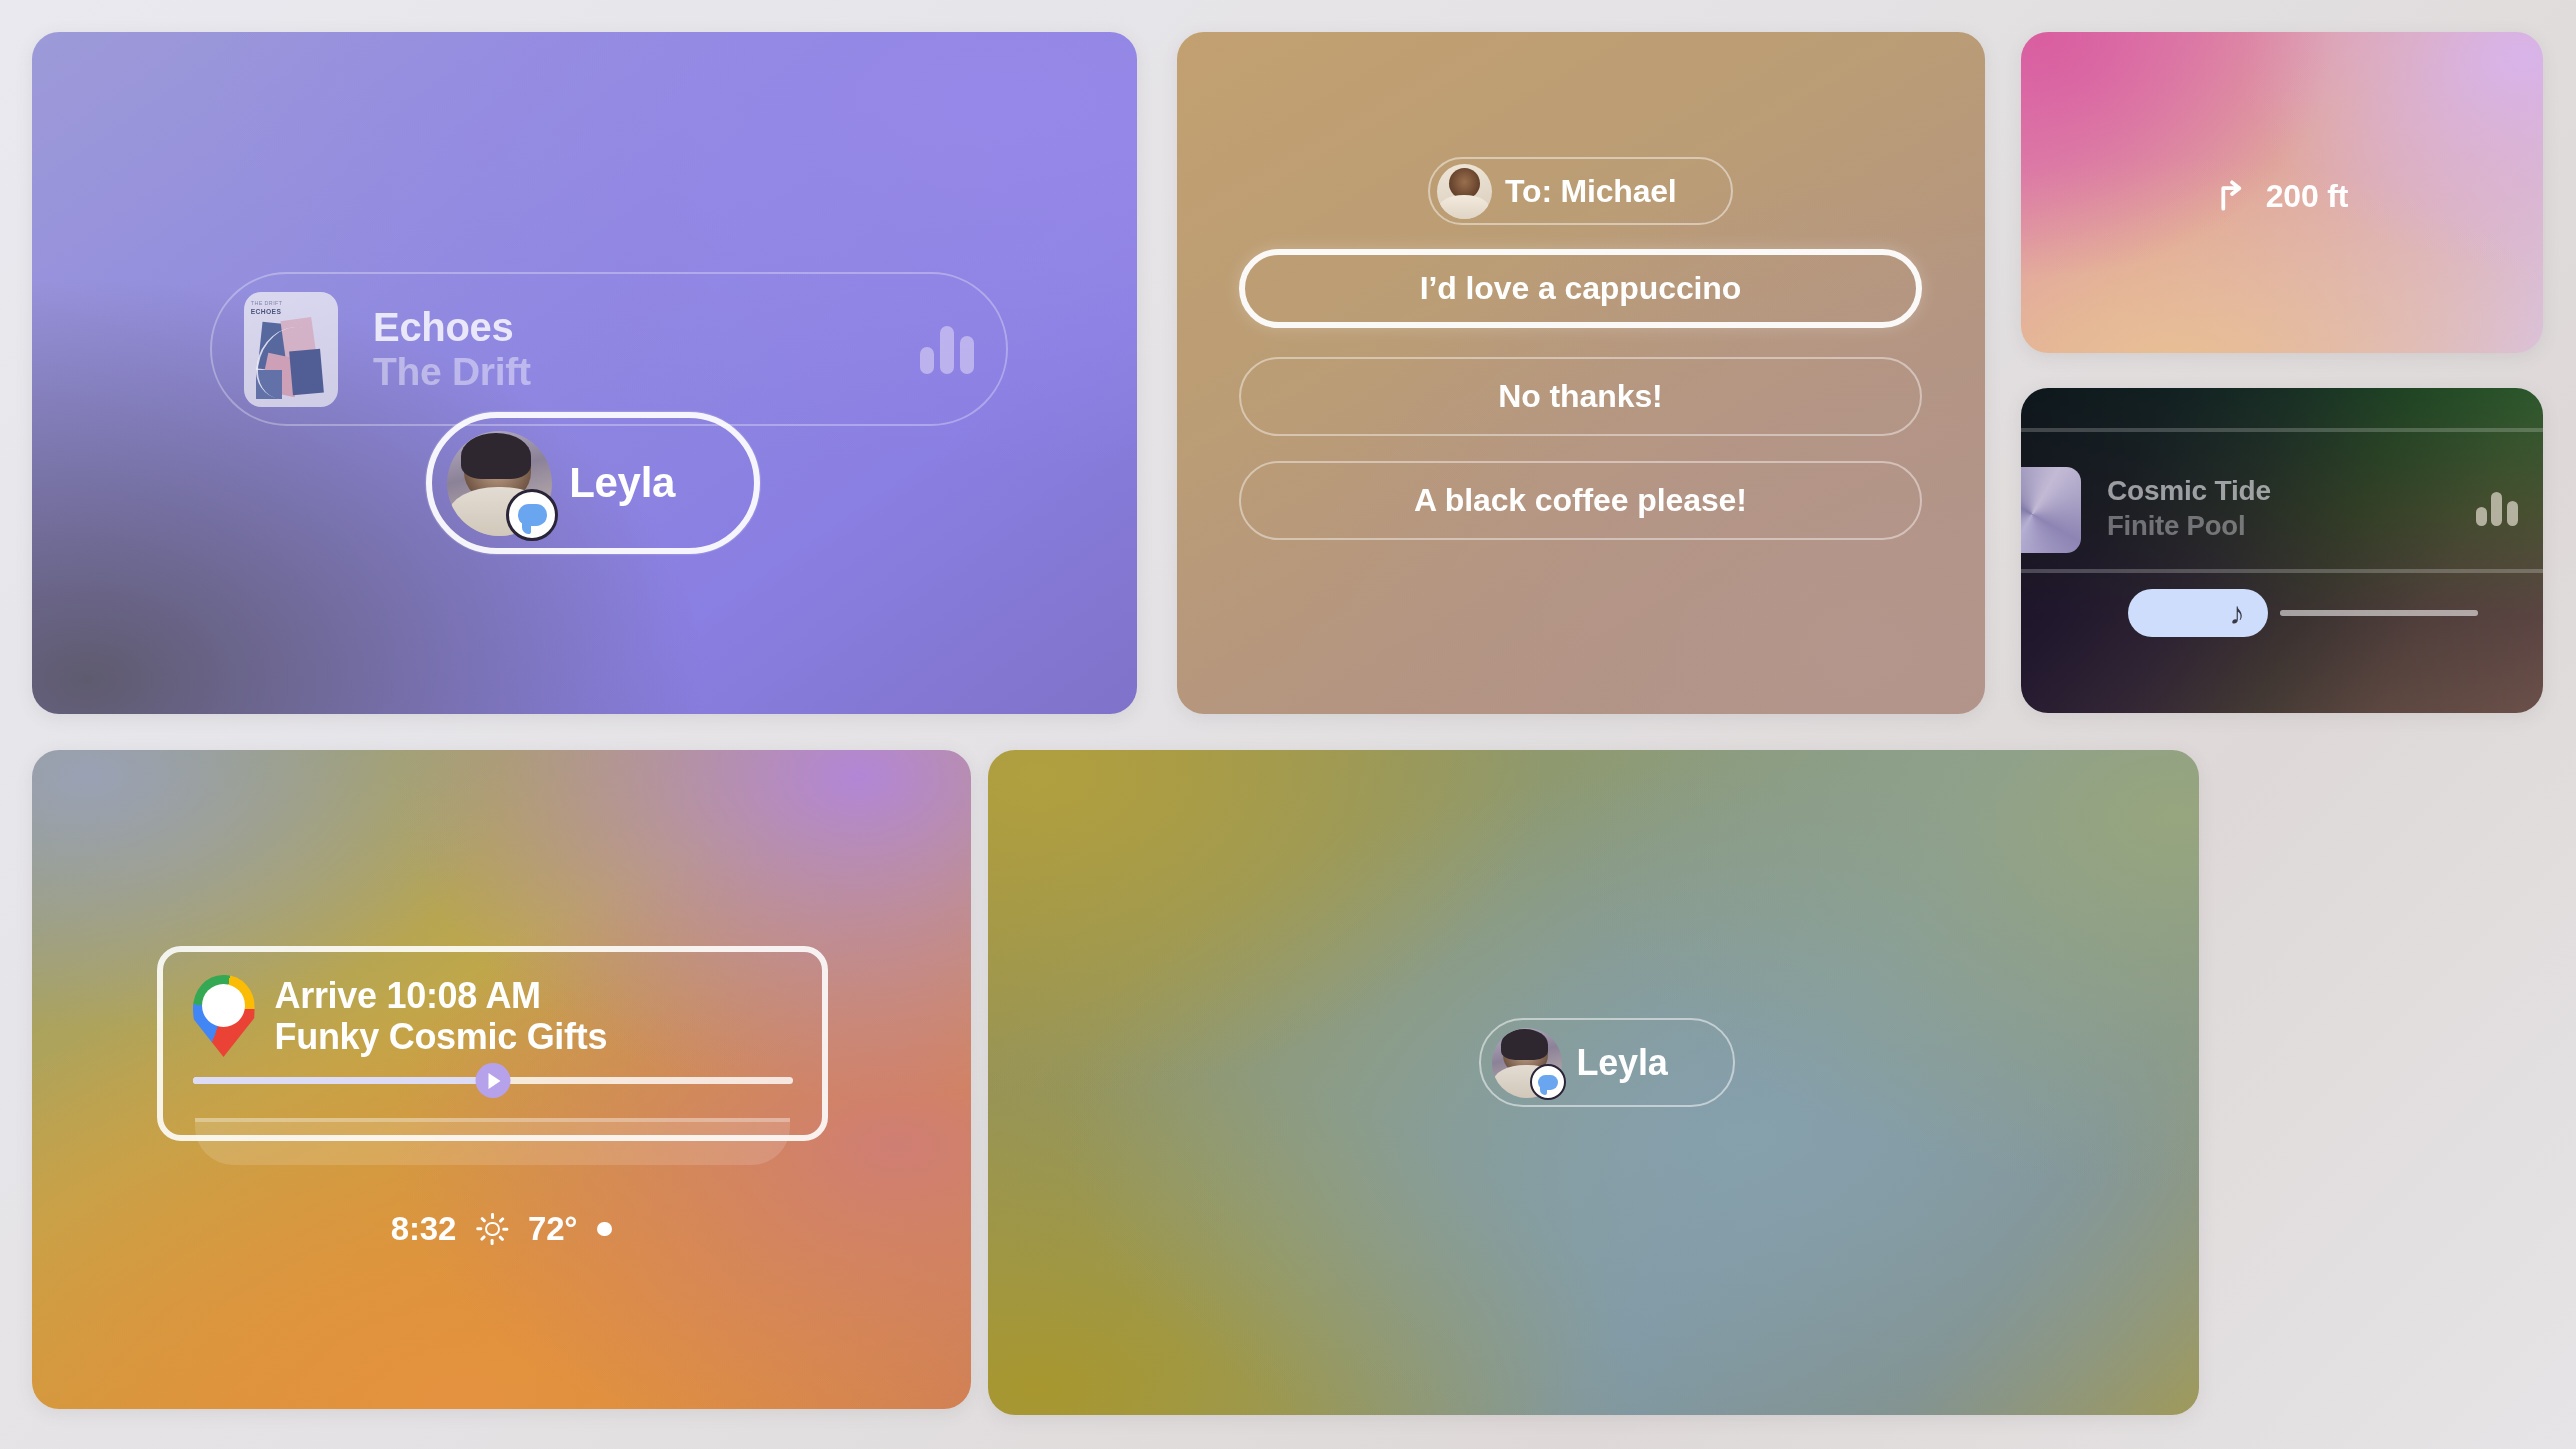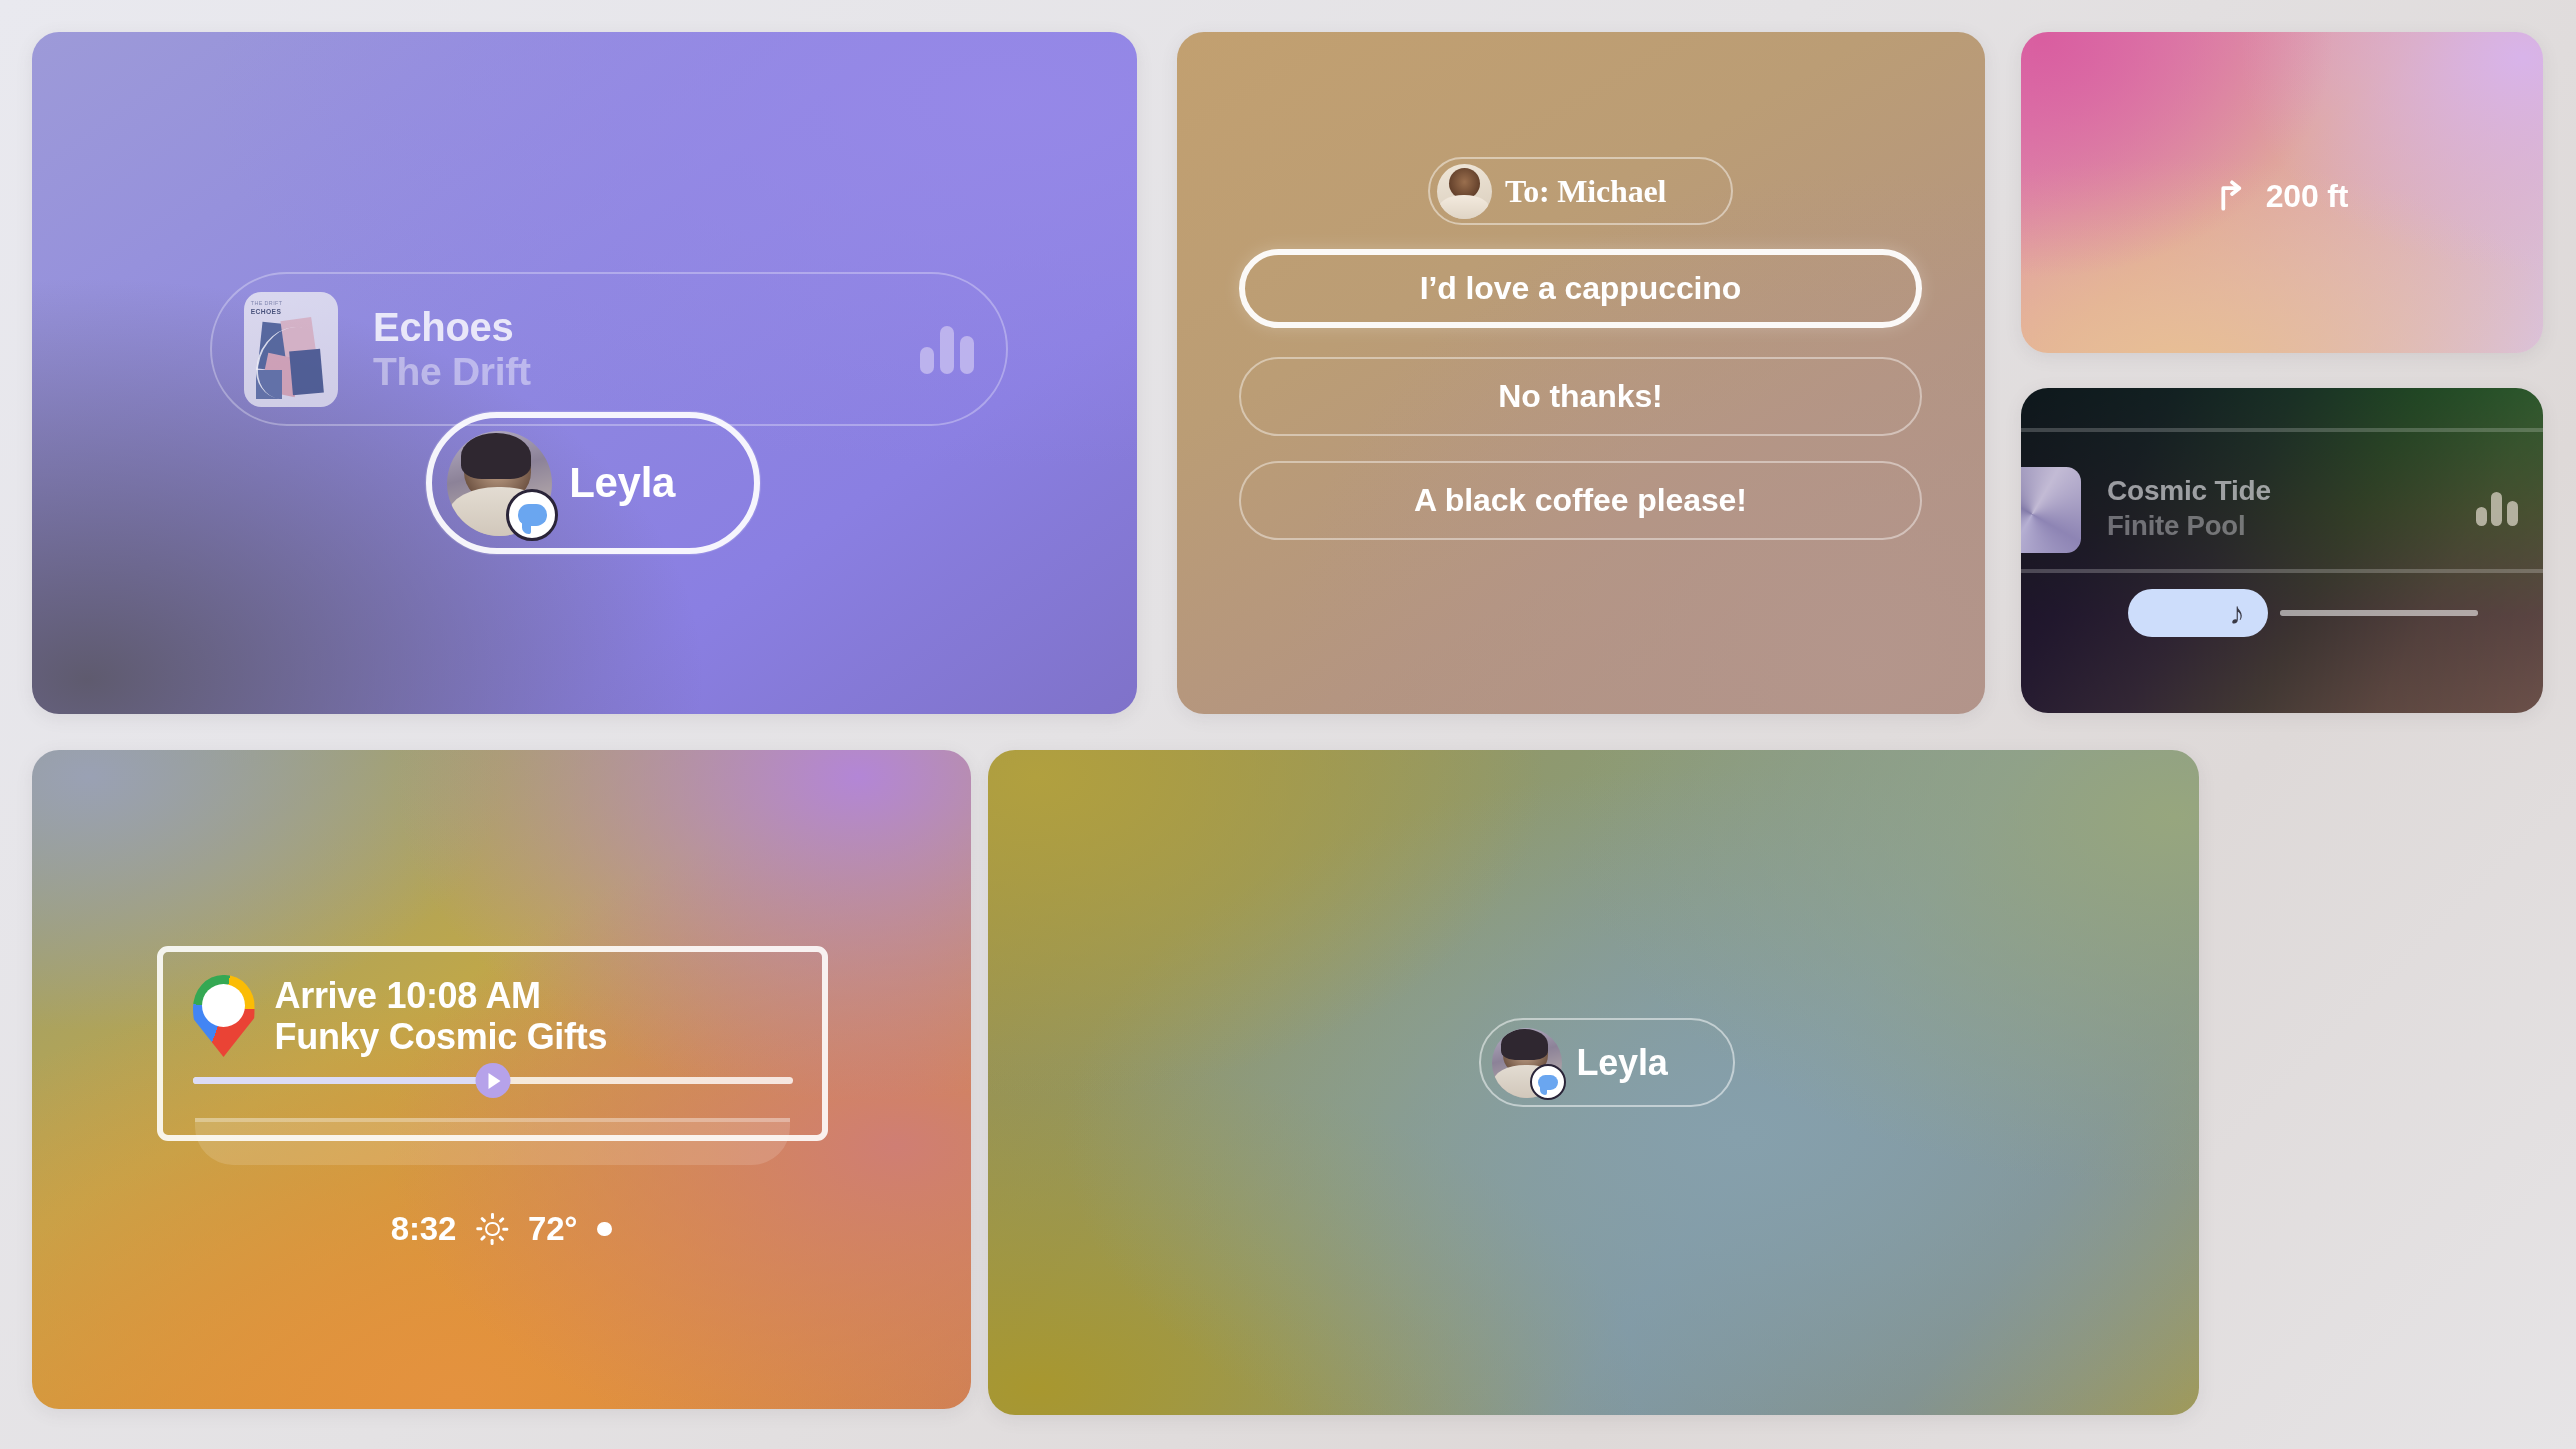--- a/index.html
+++ b/index.html
@@ -95,21 +95,21 @@
   
   #card-smart-replies {
     left: 1177px; top: 32px; width: 808px; height: 682px;
     background:
       radial-gradient(ellipse 110% 110% at 85% 92%, rgba(180,150,140,0.95) 0%, rgba(180,150,140,0) 65%),
       linear-gradient(150deg, #c2a070 0%, #bb9d75 35%, #b49580 66%, #ad8f85 100%);
   }
   .to-pill {
     position:absolute; left: 251px; top: 125px; width: 305px; height: 68px;
     border: 2px solid rgba(255,255,255,0.45); border-radius: 34px;
-    display:flex; align-items:center; gap: 13.4px; padding-left: 6.7px; font-family: Liberation Serif, serif;
+    display:flex; align-items:center; gap: 13.4px; padding-left: 6.7px;
   }
   .to-av { width: 55px; height: 55px; border-radius:50%; overflow:hidden; flex:0 0 auto;
     background: linear-gradient(170deg,#efe6d8 0%,#d9cdbc 100%); position:relative; }
   .to-av::before { content:""; position:absolute; left:22%; top:8%; width:56%; height:56%;
     background: radial-gradient(ellipse at 50% 45%, #9a6f4e 0%, #5c3a26 80%); border-radius:50%; }
   .to-av::after { content:""; position:absolute; left:4%; top:58%; width:92%; height:48%;
     background: linear-gradient(180deg,#f3eade,#ddd2c2); border-radius: 48% 48% 0 0; }
   .to-label { font-size: 32px; font-weight: bold; color: #fff; letter-spacing:-0.2px; }
 
   .reply-opt {
@@ -174,21 +174,21 @@
     left: 32px; top: 750px; width: 939px; height: 659px;
     background:
       radial-gradient(ellipse 85% 85% at 88% 4%, #b386d6 0%, rgba(179,134,214,0) 58%),
       radial-gradient(ellipse 80% 70% at 6% 4%, #9aa1b4 0%, rgba(154,161,180,0) 55%),
       radial-gradient(ellipse 90% 80% at 92% 60%, #cf7e74 0%, rgba(207,126,116,0) 60%),
       radial-gradient(ellipse 110% 90% at 45% 98%, #e4923f 0%, rgba(228,146,63,0) 70%),
       linear-gradient(150deg, #8f9c7a 0%, #bfa74a 40%, #d9922f 72%, #c97a55 100%);
   }
   .maps-pill {
     position:absolute; left: 125px; top: 196px; width: 671px; height: 195px;
-    border: 6px solid rgba(255,255,255,0.88); border-radius: 11px;
+    border: 6px solid rgba(255,255,255,0.88); border-radius: 24px;
     padding: 23px 29.5px 0 29.5px;
   }
   .maps-pill::after {
     content:""; position:absolute; left: 32px; right: 32px; bottom: -29.5px; height: 47px;
     border-radius: 0 0 38px 38px; background: rgba(255,255,255,0.14);
     box-shadow: 0 5.4px 0 -1.3px rgba(255,255,255,0.30) inset;
   }
   .maps-head { display:flex; align-items:center; gap: 20px; }
   .maps-pin { width: 62px; height: 82px; flex:0 0 auto; position:relative; }
   .maps-pin .pin { position:absolute; inset:0;

